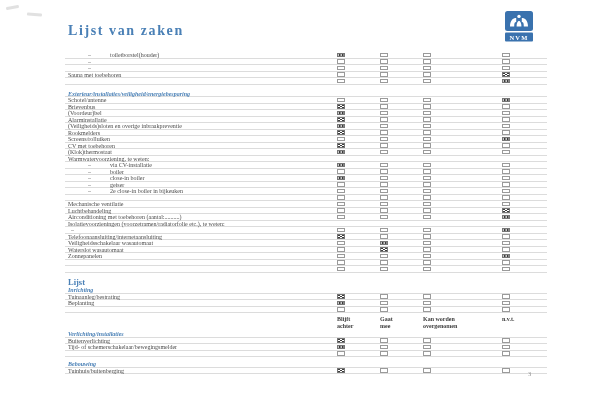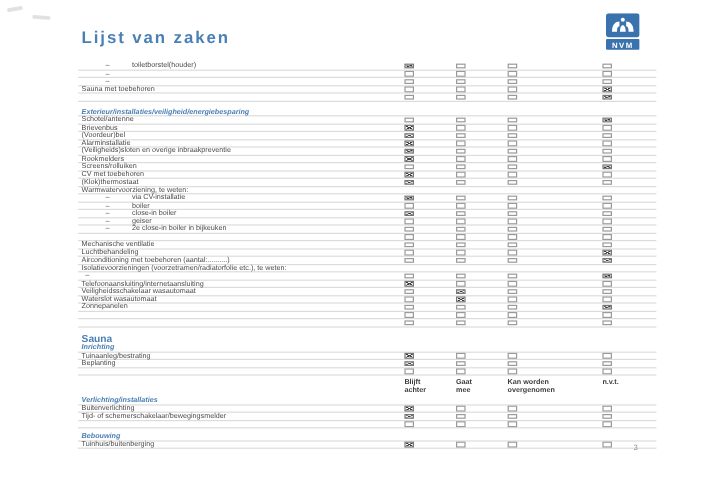--- a/index.html
+++ b/index.html
@@ -1,20 +1,20 @@
 <!DOCTYPE html>
 <html style="--accent: #4a80b6; --text: #4b4b4b; --line: #dcdcdc; --check: #3a3a3a; --box-border: #9a9a9a;"><head>
 <meta charset="utf-8">
 <style>
   :root{
     --accent:#4a80b6; --text:#4b4b4b; --line:#dcdcdc; --check:#3a3a3a; --box-border:#9a9a9a;
   }
   html,body{margin:0;padding:0;background:#fff;}
   body{width:600px;height:400px;font-family:"Liberation Sans",sans-serif;}
-  .page{position:relative;width:600px;height:400px;background:#ffffff;overflow:hidden;}
+  .page{position:relative;width:600px;height:400px;background:#ffffff;overflow:hidden;font-family:Liberation Serif, serif;}
   .smudge{position:absolute;background:#c9c9c9;opacity:.55;border-radius:1px;}
   .smudge.s1{left:6px;top:6px;width:13px;height:3px;transform:rotate(-10deg);}
   .smudge.s2{left:27px;top:13px;width:15px;height:2.5px;transform:rotate(4deg);}
   .title{position:absolute;left:68px;top:23px;font-size:14px;font-weight:bold;letter-spacing:1.6px;color:var(--accent);}
   .logo{position:absolute;left:505px;top:11px;width:28px;height:31px;}
   .pageno{position:absolute;left:528px;top:370px;font-size:6.5px;color:#8f8f8f;}
   .rows{position:absolute;left:65px;top:52px;width:482px;}
   .row{position:relative;height:6.5px;border-bottom:1px solid var(--line);box-sizing:border-box;}
   .row .lbl{position:absolute;left:3px;top:0;font-size:6px;line-height:6.5px;color:var(--text);white-space:nowrap;}
   .row .lbl.ind{left:45px;}
@@ -282,21 +282,21 @@
       </div>
       <div class="row item">
         <span class="lbl"></span>
         <span class="cb p0"></span>
         <span class="cb p1"></span>
         <span class="cb p2"></span>
         <span class="cb p3"></span>
       </div>
       <div class="row spacer" style="height: 5px;"></div>
       <div class="row sec-title">
-        <span class="lbl">Sauna</span>
+        <span class="lbl">Lijst</span>
       </div>
       <div class="row sec-italic">
         <span class="lbl">Inrichting</span>
       </div>
       <div class="row item">
         <span class="lbl">Tuinaanleg/bestrating</span>
         <span class="cb p0 checked"></span>
         <span class="cb p1"></span>
         <span class="cb p2"></span>
         <span class="cb p3"></span>

